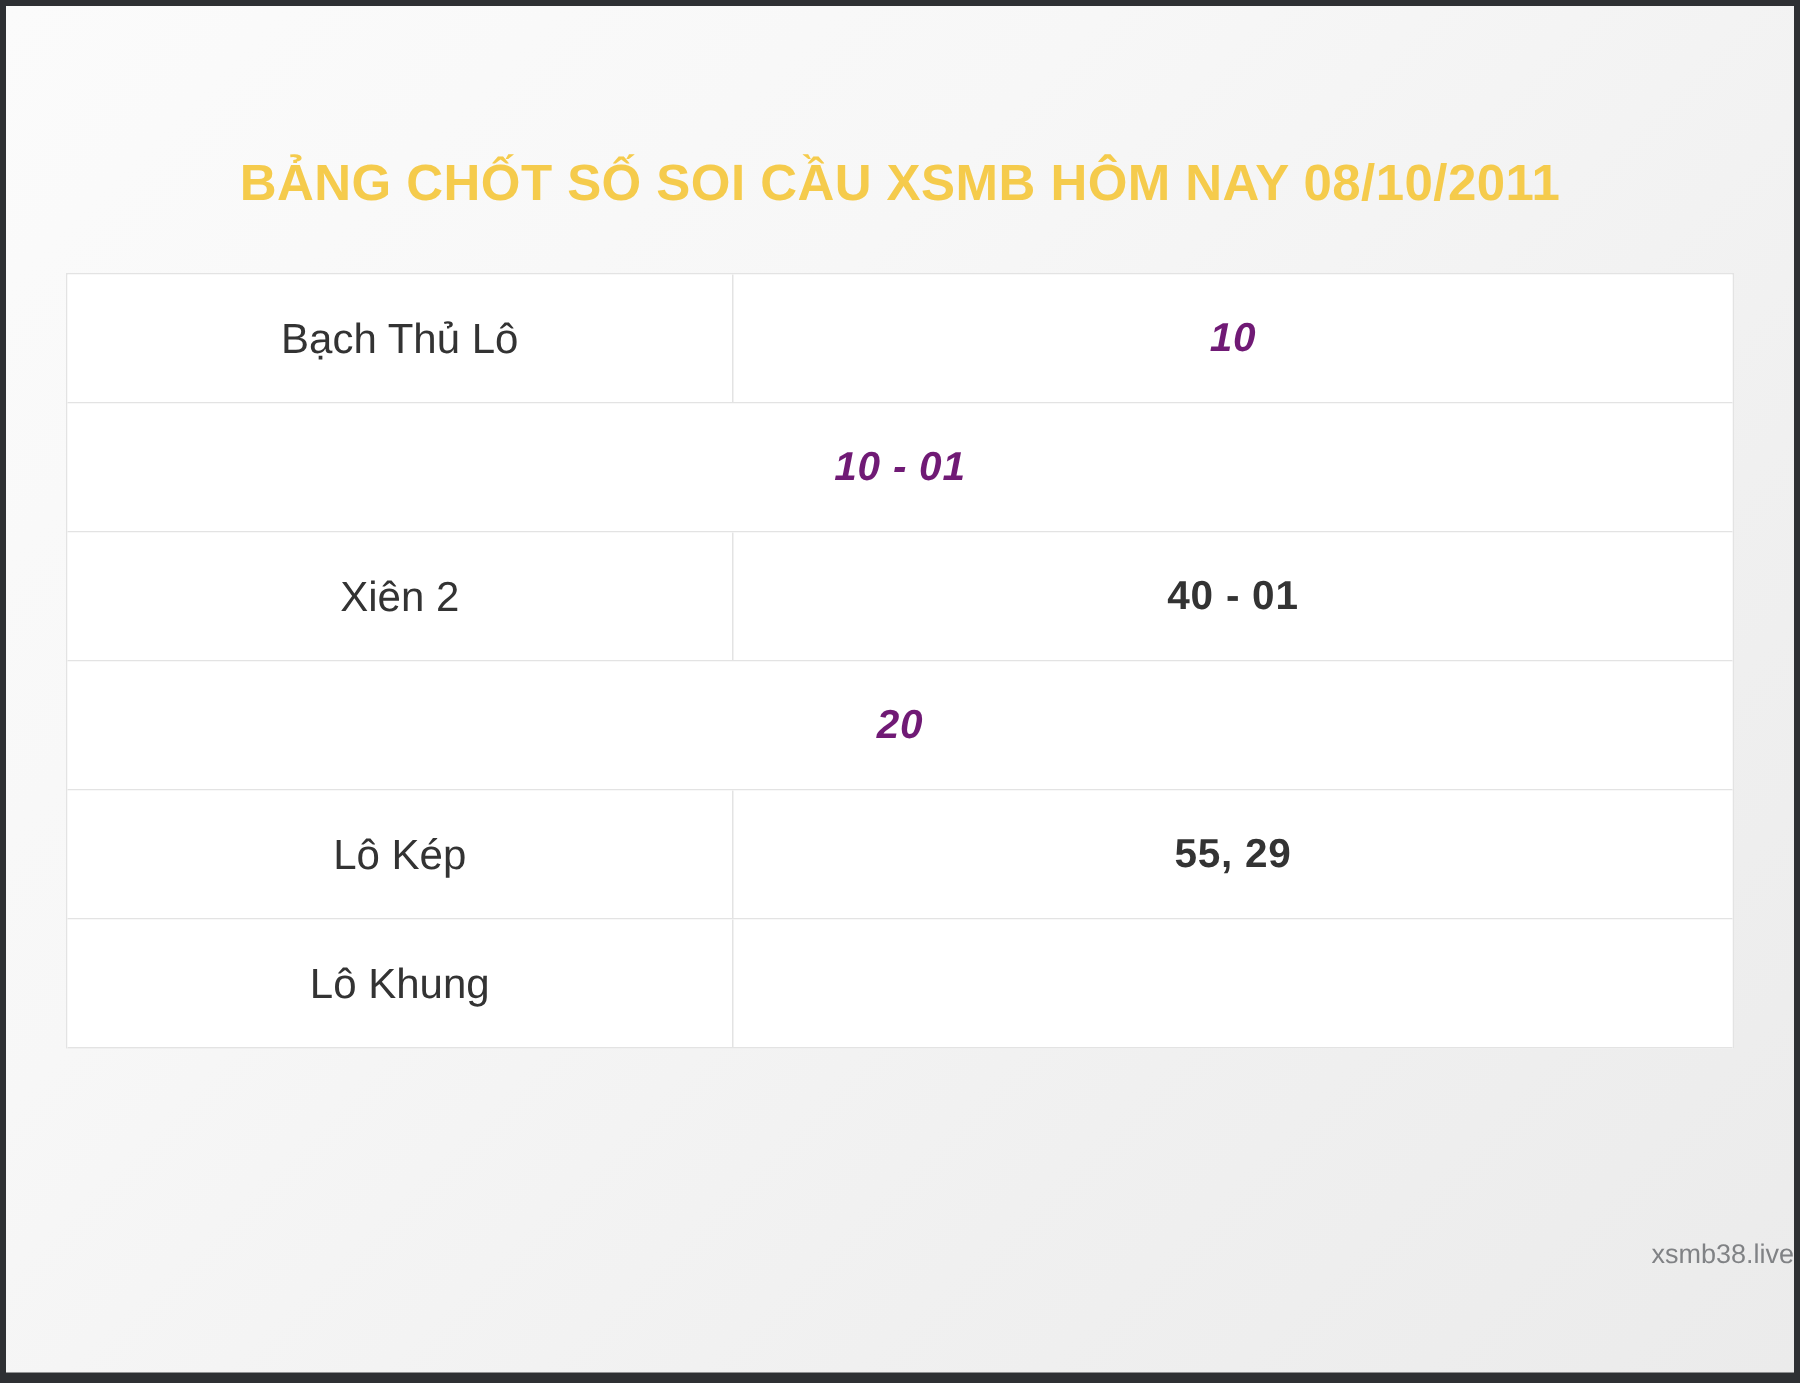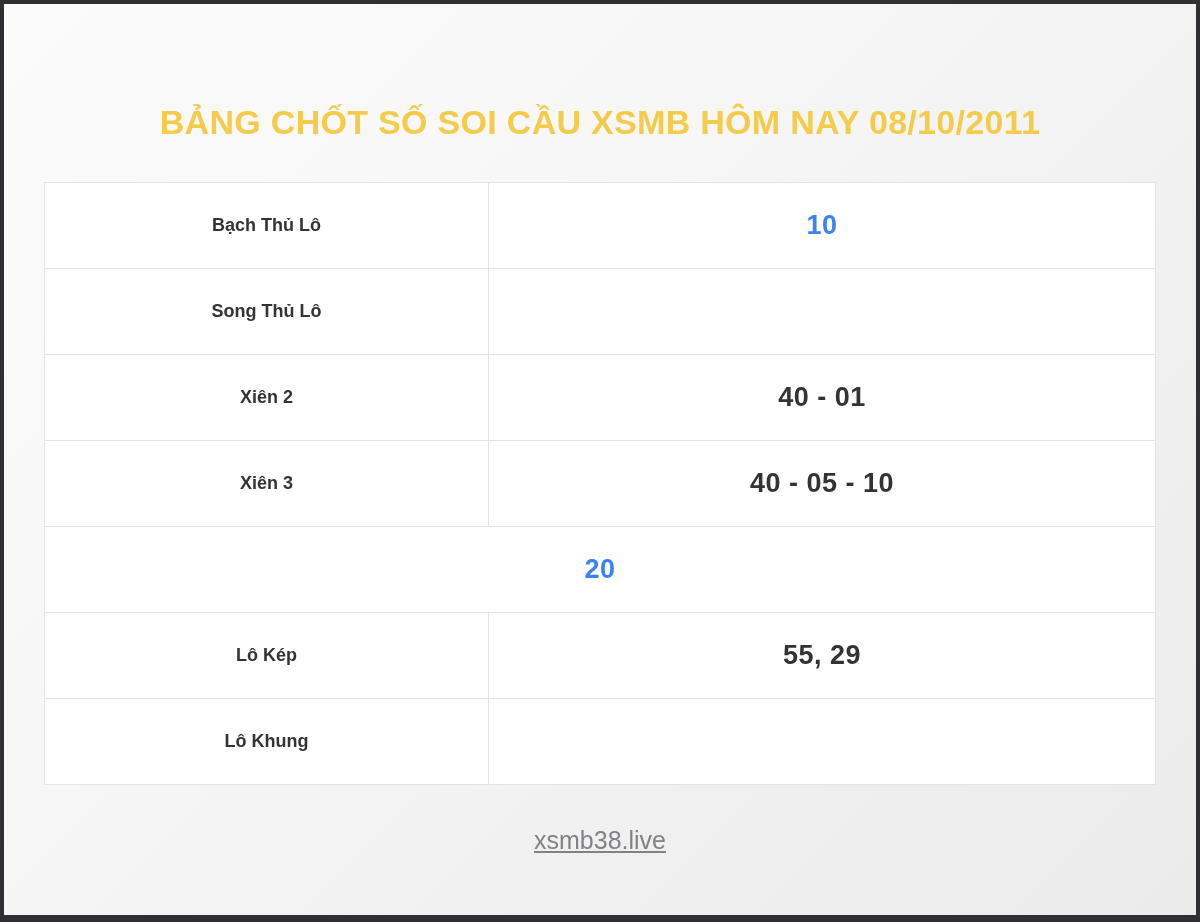--- a/index.html
+++ b/index.html
@@ -64,76 +64,72 @@
     align-items: center;
     justify-content: center;
     box-sizing: border-box;
     text-align: center;
   }
 
   .cell-label {
     width: 444px;
     flex: 0 0 444px;
     border-right: 1px solid #e3e3e3;
-    font-size: 18px;
-    font-weight: bold;
+    font-size: 28px;
+    font-weight: normal;
     color: #333333;
   }
 
   .cell-value {
     flex: 1 1 auto;
     font-size: 27px;
     font-weight: bold;
     color: #333333;
     letter-spacing: 0.5px;
   }
 
   .cell-value.highlight {
-    color: #3b82f6;
+    color: #701a75;
+    font-style: italic;
   }
 
   .site-footer {
     position: absolute;
     left: 0;
     top: 822px;
     width: 1192px;
-    text-align: center;
-    font-size: 25px;
+    text-align: right;
+    font-size: 18px;
     font-weight: normal;
     color: #808285;
-    text-decoration: underline;
   }
 </style>
 </head>
 <body>
 
 <div class="frame">
 
   <div class="page-title">BẢNG CHỐT SỐ SOI CẦU XSMB HÔM NAY 08/10/2011</div>
 
   <div class="board">
 
     <div class="row">
       <div class="cell cell-label">Bạch Thủ Lô</div>
       <div class="cell cell-value highlight">10</div>
     </div>
 
     <div class="row">
-      <div class="cell cell-label">Song Thủ Lô</div>
+      <div class="cell cell-value highlight">10 - 01</div>
     </div>
 
     <div class="row">
       <div class="cell cell-label">Xiên 2</div>
       <div class="cell cell-value">40 - 01</div>
     </div>
 
-    <div class="row">
-      <div class="cell cell-label">Xiên 3</div>
-      <div class="cell cell-value">40 - 05 - 10</div>
-    </div>
 
     <div class="row">
       <div class="cell cell-value highlight">20</div>
     </div>
 
     <div class="row">
       <div class="cell cell-label">Lô Kép</div>
       <div class="cell cell-value">55, 29</div>
     </div>
 

